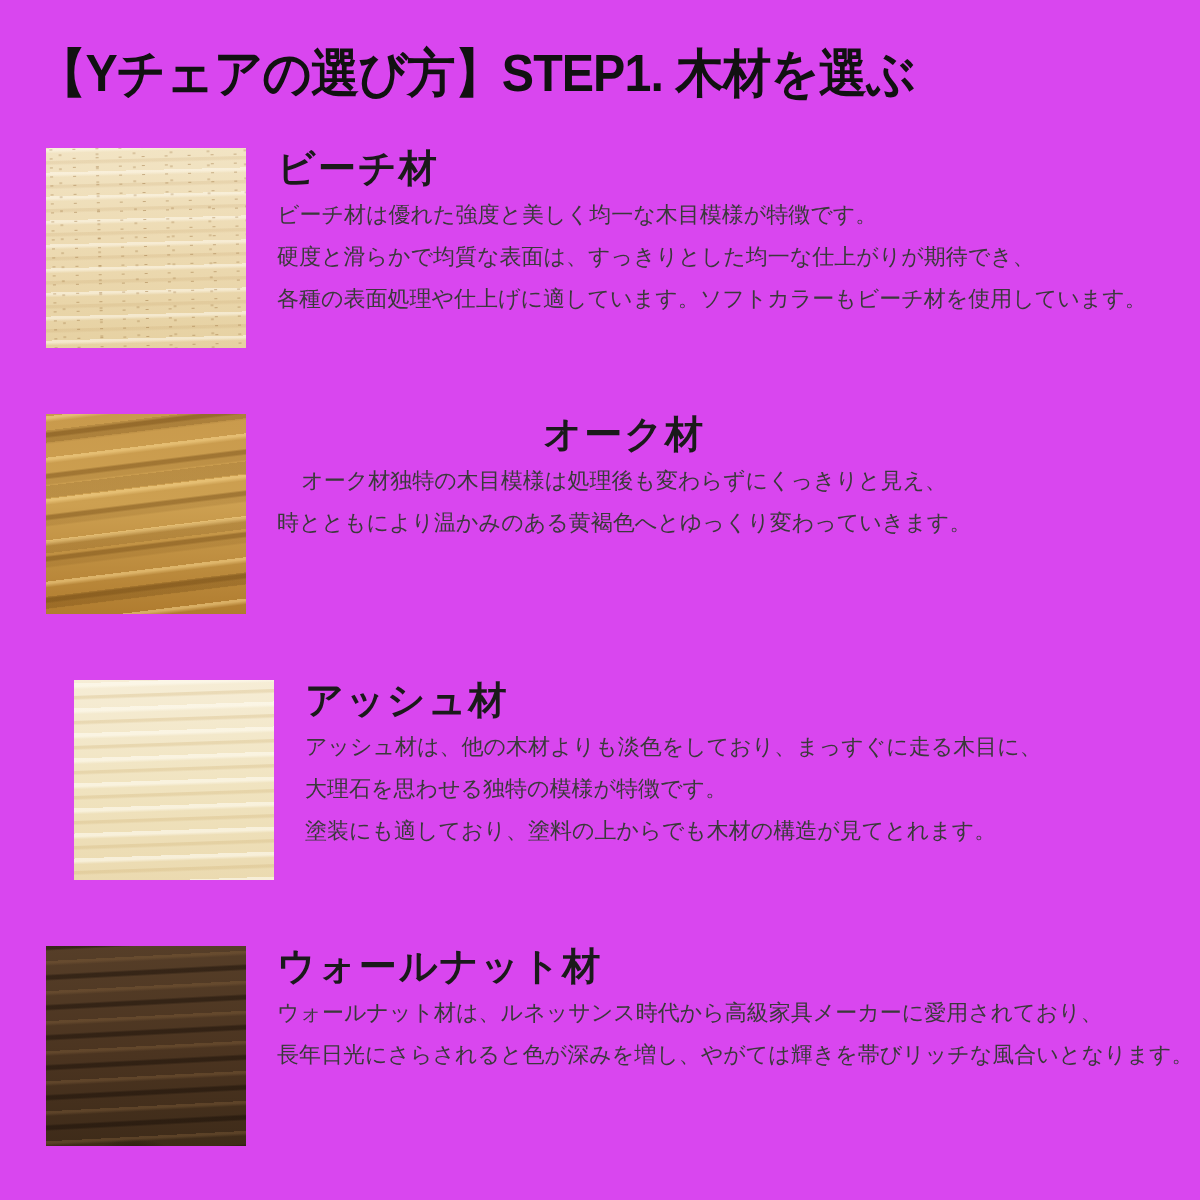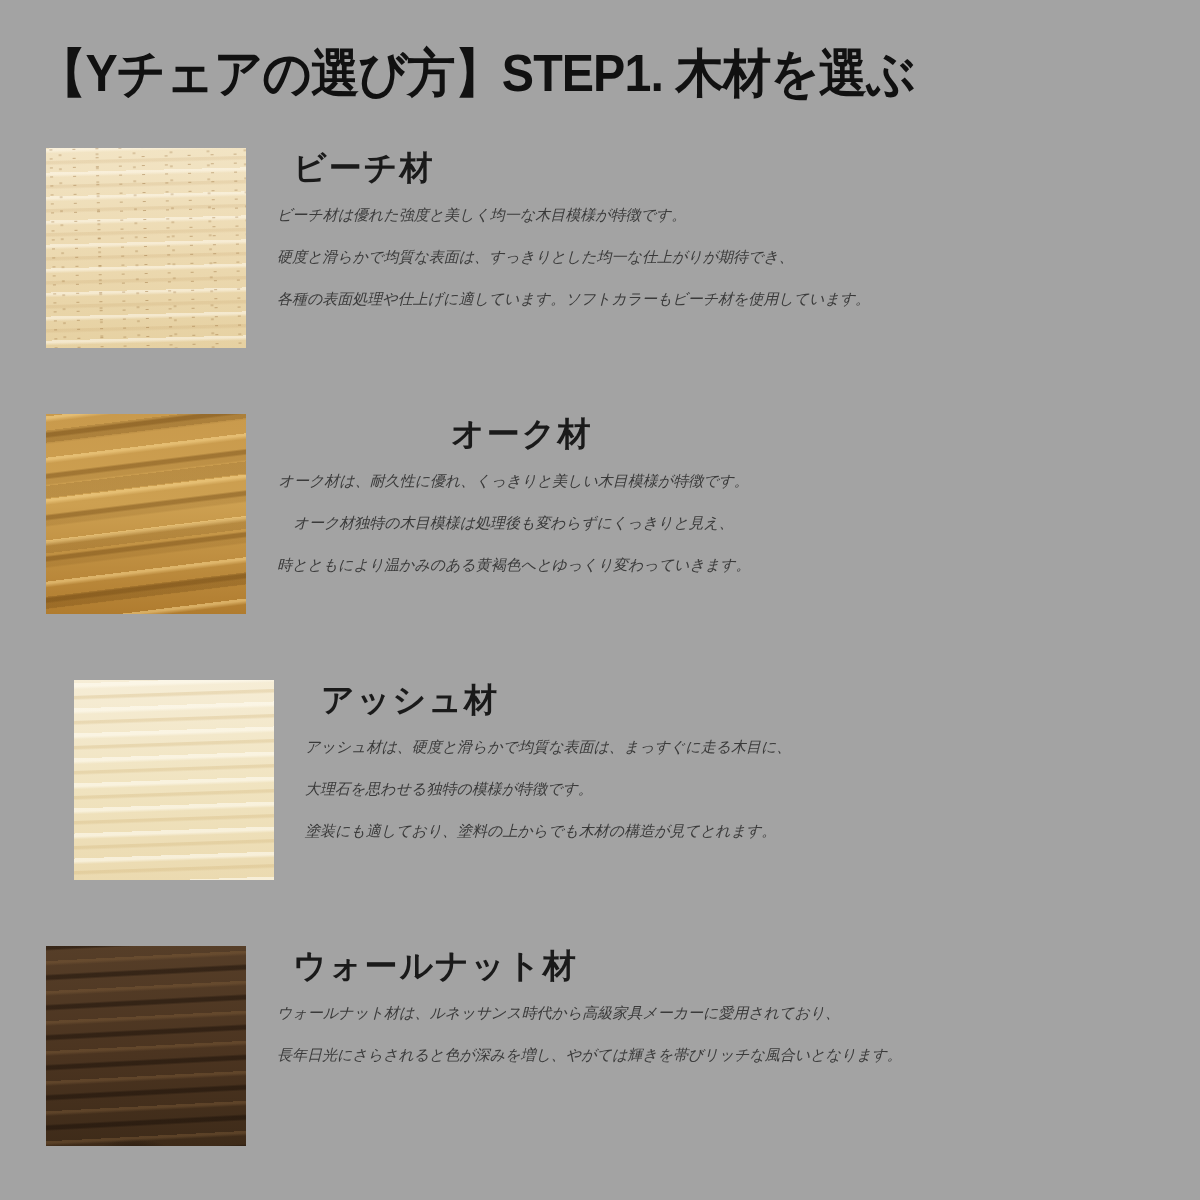--- a/index.html
+++ b/index.html
@@ -4,21 +4,21 @@
 <style>
   * { margin:0; padding:0; box-sizing:border-box; }
   html,body { background:#ffffff; }
   body {
     width:1200px; height:1200px;
     font-family:"Liberation Sans","DejaVu Sans",sans-serif;
     color:#333333;
     position:relative;
     overflow:hidden;
   }
-  .page { position:absolute; inset:0; background:#a3a3a3; }
+  .page { position:absolute; inset:0; background:#d946ef; }
 
   .page-title {
     position:absolute; top:46px; left:38px;
     font-size:52px; font-weight:900; color:#111111;
     letter-spacing:-1px; white-space:nowrap; line-height:1.05;
     transform:scaleX(0.93); transform-origin:0 0;
   }
 
   .material-section { position:absolute; left:46px; display:flex; align-items:flex-start; }
   .material-section.s0 { top:148px; }
@@ -78,27 +78,27 @@
     background:repeating-linear-gradient(180deg,
       rgba(125,92,56,.45) 0 2px, rgba(125,92,56,0) 5px 13px,
       rgba(25,15,8,.5) 15px 18px, rgba(25,15,8,0) 20px 30px);
   }
   .swatch--walnut .knot {
     background:radial-gradient(55px 22px at 46% 86%, rgba(15,9,4,.6), rgba(15,9,4,0) 70%);
   }
 
   .text-col { margin-left:31px; padding-top:0; }
   .wood-heading {
-    font-size:33px; font-weight:800; color:#1a1a1a;
-    letter-spacing:2px; line-height:40px; margin:0 0 6px 16px;
+    font-size:38px; font-weight:800; color:#1a1a1a;
+    letter-spacing:2px; line-height:40px; margin:0 0 6px 0;
     white-space:nowrap;
   }
   .description-line {
-    font-size:15px; line-height:42px; color:#3a3a3a;
-    letter-spacing:0; white-space:nowrap;font-style:italic;
+    font-size:22px; line-height:42px; color:#3a3a3a;
+    letter-spacing:0; white-space:nowrap;
   }
 </style>
 </head>
 <body>
 
 <div class="page">
 
   <h1 class="page-title">【Yチェアの選び方】STEP1. 木材を選ぶ</h1>
 
   <section class="material-section s0">
@@ -113,33 +113,32 @@
       <div class="description-line">各種の表面処理や仕上げに適しています。ソフトカラーもビーチ材を使用しています。</div>
     </div>
   </section>
 
   <section class="material-section s1">
     <div class="swatch swatch--oak">
       <div class="grain"></div>
     </div>
     <div class="text-col">
       <h2 class="wood-heading">オーク材</h2>
-      <div class="description-line">オーク材は、耐久性に優れ、くっきりと美しい木目模様が特徴です。</div>
       <div class="description-line">オーク材独特の木目模様は処理後も変わらずにくっきりと見え、</div>
       <div class="description-line">時とともにより温かみのある黄褐色へとゆっくり変わっていきます。</div>
     </div>
   </section>
 
   <section class="material-section s2">
     <div class="swatch swatch--ash">
       <div class="grain"></div>
     </div>
     <div class="text-col">
       <h2 class="wood-heading">アッシュ材</h2>
-      <div class="description-line">アッシュ材は、硬度と滑らかで均質な表面は、まっすぐに走る木目に、</div>
+      <div class="description-line">アッシュ材は、他の木材よりも淡色をしており、まっすぐに走る木目に、</div>
       <div class="description-line">大理石を思わせる独特の模様が特徴です。</div>
       <div class="description-line">塗装にも適しており、塗料の上からでも木材の構造が見てとれます。</div>
     </div>
   </section>
 
   <section class="material-section s3">
     <div class="swatch swatch--walnut">
       <div class="grain"></div>
       <div class="knot"></div>
     </div>

